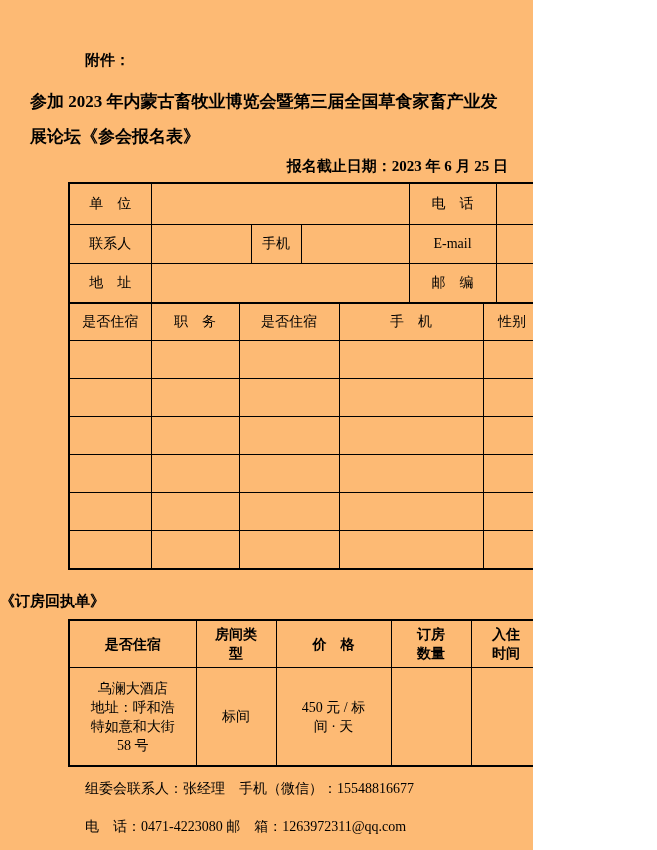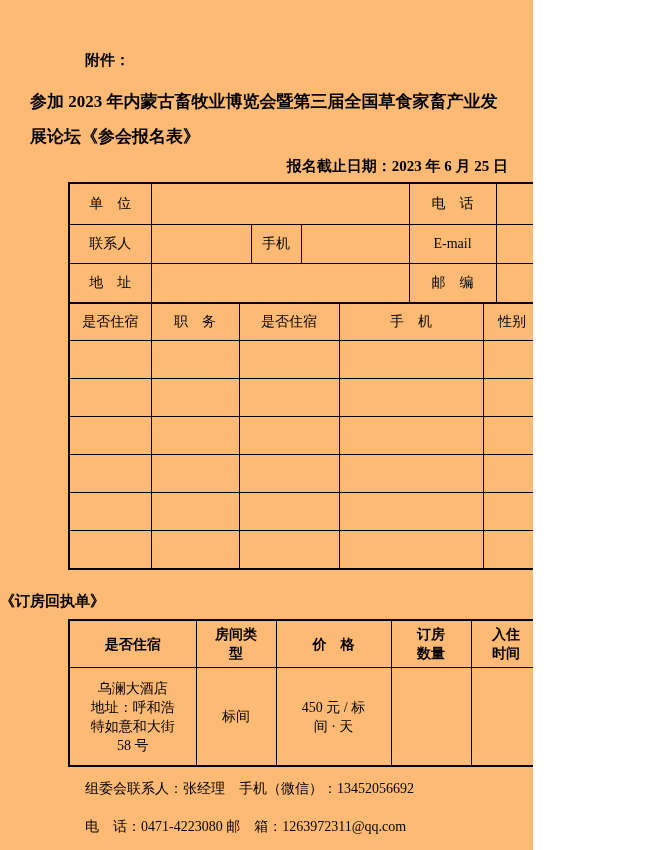--- a/index.html
+++ b/index.html
@@ -203,16 +203,16 @@
       <td>标间</td>
       <td class="pre left">450 元 / 标
 间 · 天</td>
       <td></td>
       <td></td>
       <td></td>
     </tr>
   </tbody>
     </table>
 
-  <div class="footer-line1">组委会联系人：张经理　手机（微信）：13452056692</div>
+  <div class="footer-line1">组委会联系人：张经理　手机（微信）：15548816677</div>
   <div class="footer-line2">电　话：0471-4223080 邮　箱：1263972311@qq.com</div>
 
 </div>
 
 </body></html>

